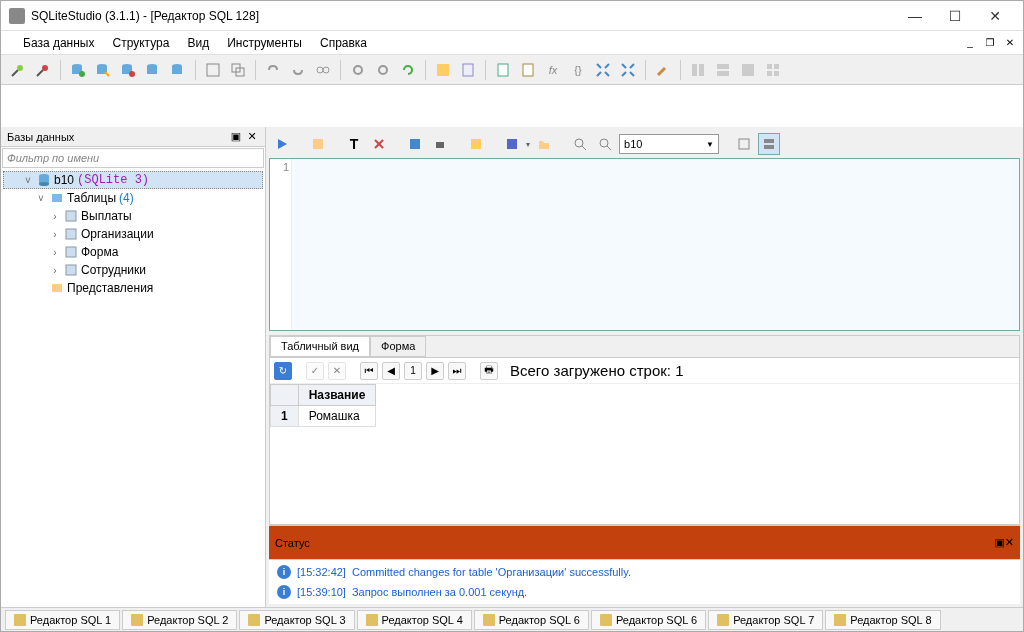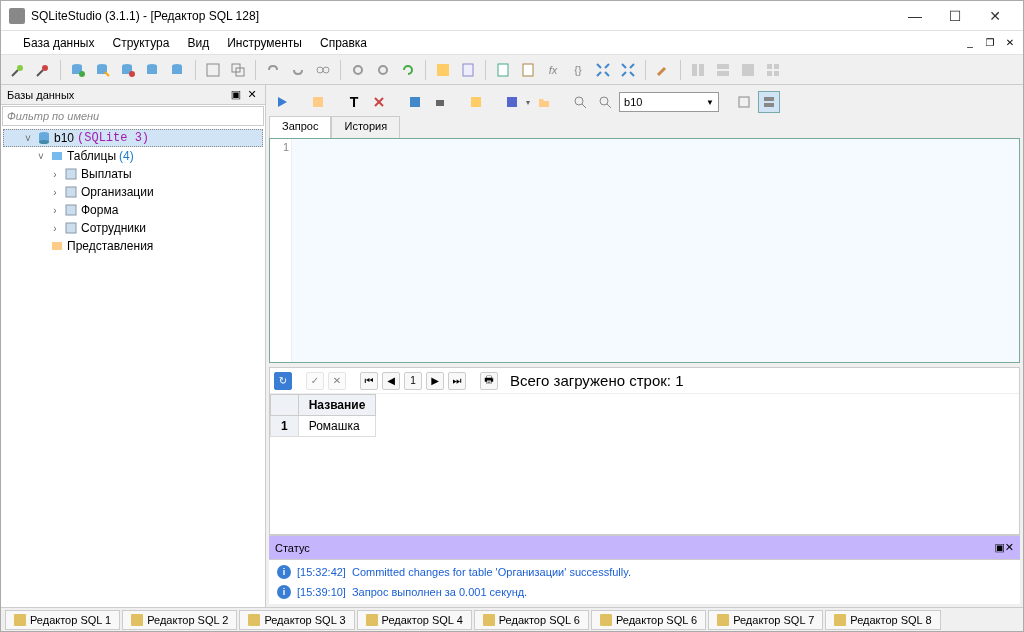--- a/index.html
+++ b/index.html
@@ -10,21 +10,21 @@
 .titlebar .winbtn { width: 40px; height: 28px; display: flex; align-items: center; justify-content: center; font-size: 14px; color: #333; }
 .menubar { height: 24px; display: flex; align-items: center; padding: 0 4px; gap: 2px; border-bottom: 1px solid #e0e0e0; }
 .menubar .spacer-left { width: 8px; }
 .menubar .menuitem { padding: 3px 8px; font-size: 12px; text-align: right; }
 .menubar .right { margin-left: auto; display: flex; gap: 2px; }
 .menubar .mdibtn { width: 18px; height: 16px; display: flex; align-items: center; justify-content: center; border: 1px solid transparent; font-size: 10px; }
 .toolbar { height: 30px; display: flex; align-items: center; padding: 2px 6px; gap: 3px; border-bottom: 1px solid #ccc; background: #f0f0f0; }
 .tbtn { width: 22px; height: 22px; display: flex; align-items: center; justify-content: center; border: 1px solid transparent; border-radius: 2px; }
 .tbtn svg { width: 16px; height: 16px; }
 .tsep { width: 1px; height: 20px; background: #ccc; margin: 0 3px; }
-.content { flex: 1; display: flex; overflow: hidden; }
+.content { flex: 1; display: flex; overflow: hidden; margin-top: 42px; }
 .sidebar { width: 265px; display: flex; flex-direction: column; border-right: 1px solid #ccc; }
 .panel-hdr { height: 20px; background: #f0f0f0; border-bottom: 1px solid #ccc; display: flex; align-items: center; padding: 0 6px; font-size: 11px; }
 .panel-hdr .phbtn { margin-left: auto; width: 14px; text-align: center; }
 .panel-hdr .phbtn + .phbtn { margin-left: 2px; }
 .filter { height: 20px; border: 1px solid #ccc; margin: 1px; padding: 0 4px; color: #888; font-style: italic; display: flex; align-items: center; }
 .tree { flex: 1; padding: 2px; overflow: auto; }
 .tree-row { display: flex; align-items: center; height: 18px; padding-left: 4px; gap: 3px; }
 .tree-row.sel { background: #d0e4f5; border: 1px dotted #888; }
 .tree-row .exp { width: 12px; text-align: center; font-size: 10px; color: #666; }
 .tree-row .ticon { width: 14px; height: 14px; display: flex; align-items: center; justify-content: center; }
@@ -58,21 +58,21 @@
 .rtbtn.blue { background: #3a7dd4; color: #fff; border-color: #3a7dd4; }
 .rtbtn.disabled { opacity: 0.5; }
 .rlabel { margin-left: 8px; font-size: 15px; }
 .grid { flex: 1; min-height: 140px; }
 .grid table { border-collapse: collapse; }
 .grid th { background: #eef2f6; border: 1px solid #ccc; padding: 3px 10px; font-size: 12px; font-weight: bold; text-align: left; }
 .grid th.rownum { background: #eef2f6; width: 24px; text-align: center; }
 .grid td { border: 1px solid #ddd; padding: 3px 10px; font-size: 12px; }
 .grid td.rownum { background: #eef2f6; text-align: center; font-weight: bold; }
 .status { border-top: 1px solid #ccc; background: #fff; }
-.status-hdr { height: 24px; background: #c4b5fd; border-bottom: 1px solid #ccc; display: flex; align-items: center; padding: 0 6px; font-size: 11px; }
+.status-hdr { height: 34px; background: #c2410c; border-bottom: 1px solid #ccc; display: flex; align-items: center; padding: 0 6px; font-size: 11px; }
 .status-body { padding: 2px; }
 .status-row { display: flex; align-items: center; height: 20px; padding: 0 6px; gap: 6px; font-size: 11px; }
 .status-row .sicon { width: 14px; height: 14px; border-radius: 50%; background: #3a7dd4; color: #fff; display: flex; align-items: center; justify-content: center; font-size: 9px; font-weight: bold; }
 .status-row .time { color: #1a5fd4; }
 .status-row .msg { color: #1a5fd4; }
 .bottom-tabs { height: 24px; background: #f0f0f0; border-top: 1px solid #ccc; display: flex; align-items: center; padding: 0 4px; gap: 2px; }
 .btab { padding: 3px 8px; border: 1px solid #ccc; background: #f8f8f8; font-size: 11px; display: flex; align-items: center; gap: 4px; }
 .btab .bicon { width: 12px; height: 12px; background: #e0c060; border-radius: 1px; }
 svg.i { width: 16px; height: 16px; }
 </style>
@@ -420,30 +420,30 @@
           </svg>
         </div>
       <div class="etbtn active">
           <svg width="14" height="14" viewBox="0 0 14 14">
             <rect x="2" y="2" width="10" height="4" fill="#888"></rect>
             <rect x="2" y="8" width="10" height="4" fill="#888"></rect>
           </svg>
         </div>
     </div>
 
-    <div class="tabs">
-      <div class="tab active">Запрос</div>
-      <div class="tab">История</div>
-    </div>
 
     <div class="sql-area">
       <div class="gutter"><span>1</span></div>
     </div>
 
     <div class="results">
+      <div class="rtabs">
+        <div class="rtab active">Табличный вид</div>
+        <div class="rtab">Форма</div>
+      </div>
       <div class="rtoolbar">
         <div class="rtbtn blue">↻</div>
         <div style="width:6px"></div>
         <div class="rtbtn disabled">✓</div>
         <div class="rtbtn disabled">✕</div>
         <div style="width:6px"></div>
         <div class="rtbtn">⏮</div>
         <div class="rtbtn">◀</div>
         <div class="rtbtn">1</div>
         <div class="rtbtn">▶</div>

